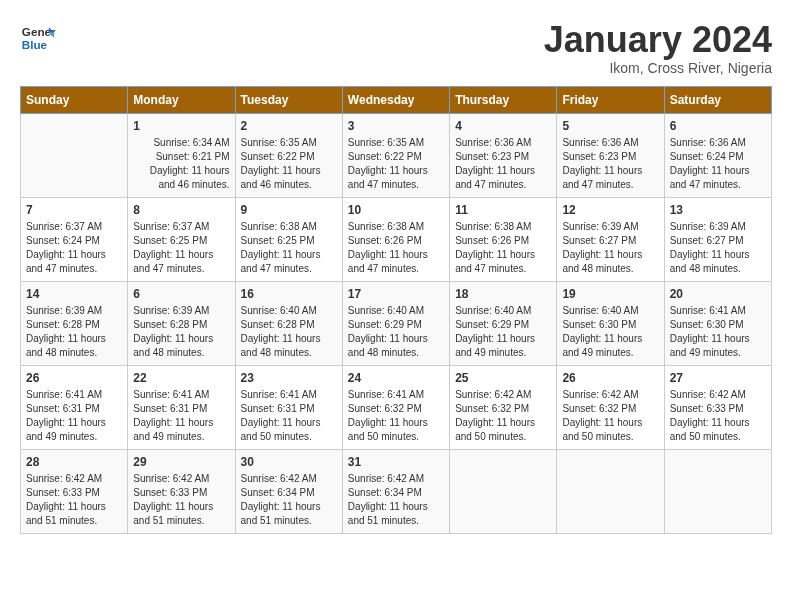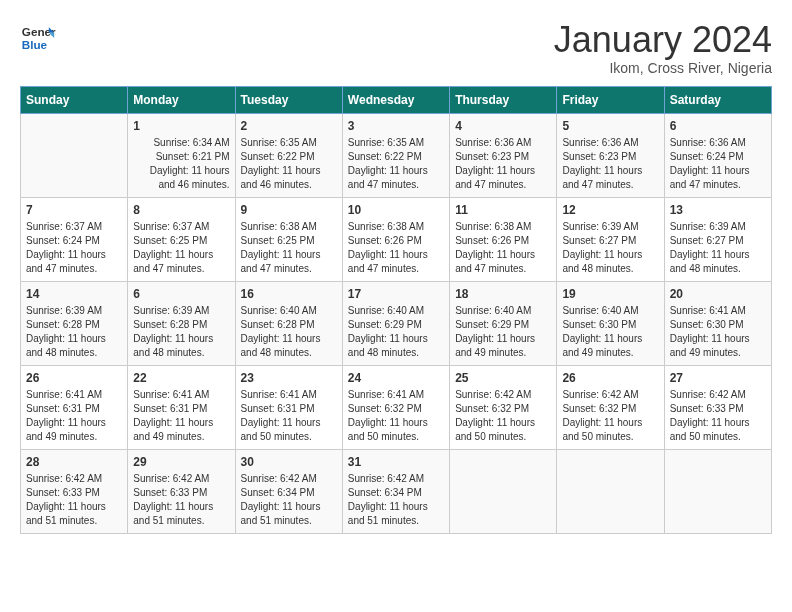--- a/index.html
+++ b/index.html
@@ -23,35 +23,35 @@
     }
     .logo-icon {
       width: 36px;
       height: 36px;
     }
     .title-block {
       text-align: right;
     }
     .month-title {
       font-size: 36px;
-      font-weight: 400;
+      font-weight: 700;
       color: #333;
       line-height: 1.1;
     }
     .subtitle {
       font-size: 14px;
       color: #555;
     }
     table {
       width: 100%;
       border-collapse: collapse;
       table-layout: fixed;
     }
     thead tr th {
-      background-color: #0f766e;
+      background-color: #a16207;
       color: #fff;
       font-size: 12px;
       font-weight: bold;
       padding: 6px 5px;
       text-align: left;
       border: 1px solid #6fa3d4;
     }
     tbody tr td {
       vertical-align: top;
       font-size: 10px;

